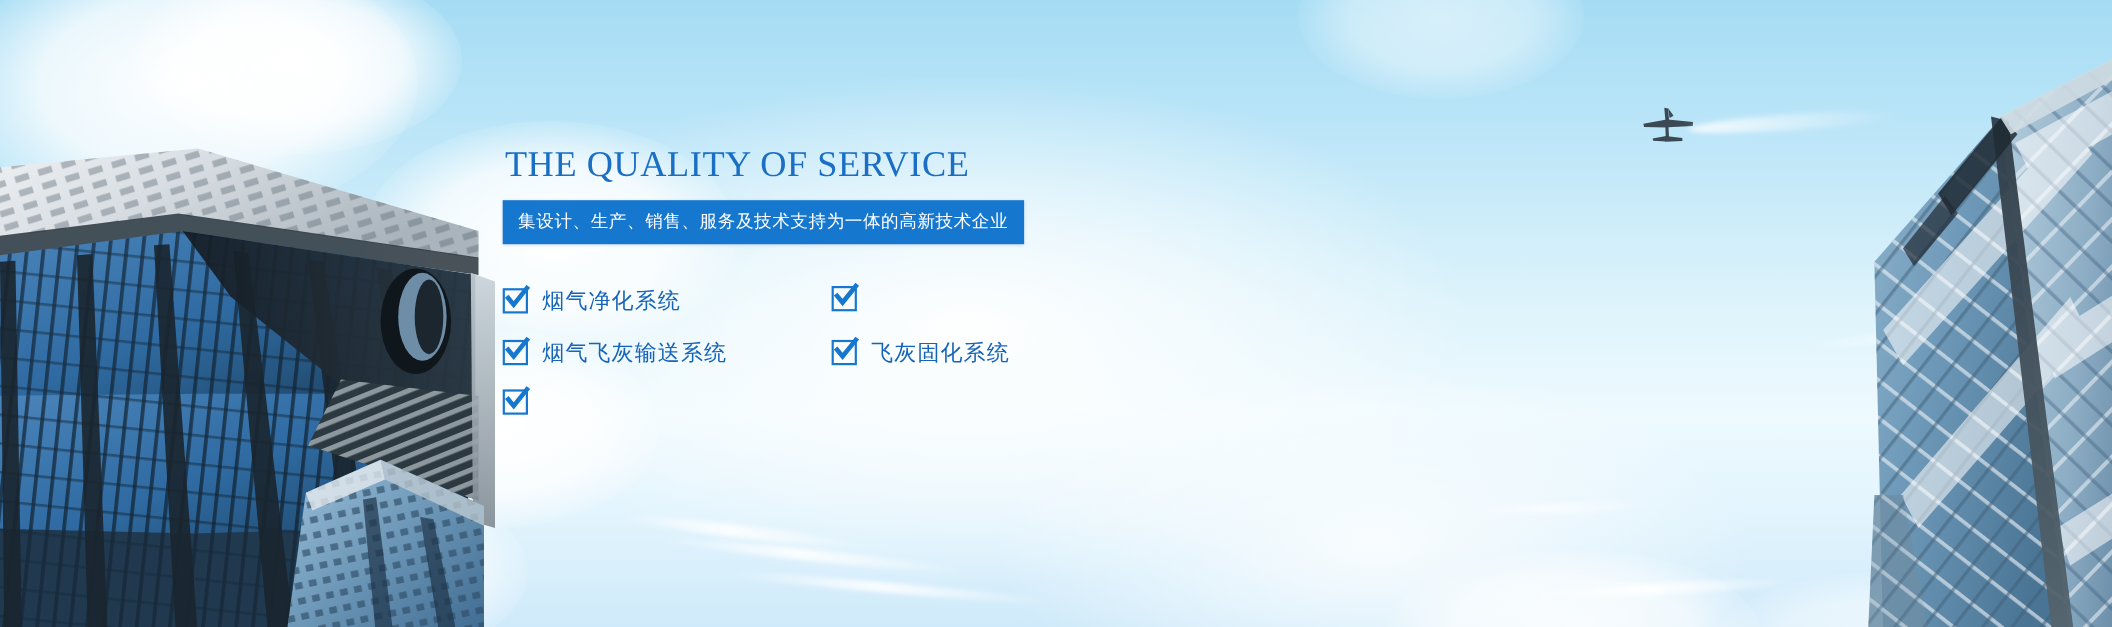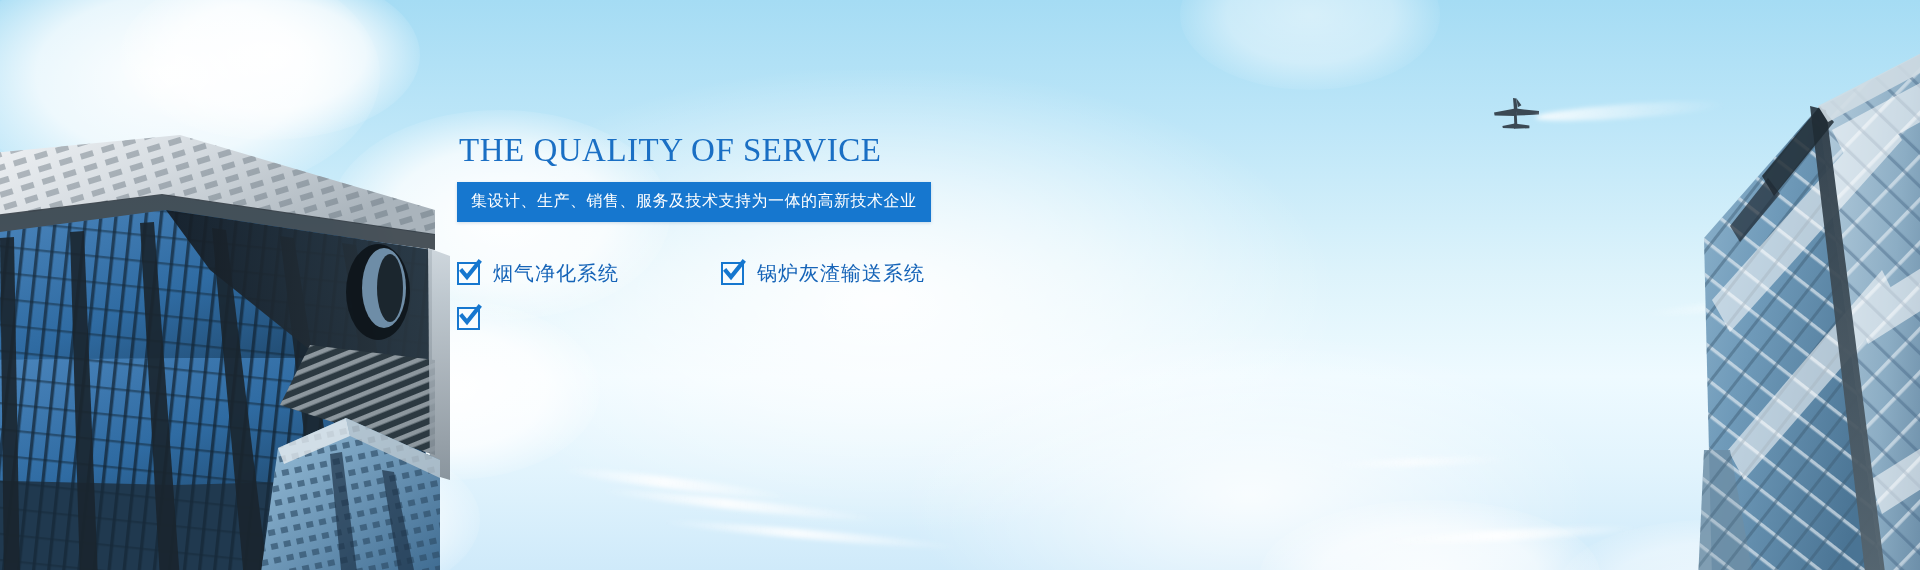--- a/index.html
+++ b/index.html
@@ -57,21 +57,21 @@
     color:#ffffff;
     font-size:16px;
     letter-spacing:.5px;
     padding:9px 14px 10px 14px;
     white-space:nowrap;
     box-shadow:0 1px 3px rgba(0,60,120,.18);
   }
 
   #features{margin-top:38px;}
   .feat-row{display:flex;margin-bottom:20px;}
-  .feat-col{width:264px;display:flex;align-items:flex-start;}
+  .feat-col{width:299px;display:flex;align-items:flex-start;}
   .feat-item{display:flex;align-items:center;}
   .checkbox{
     width:19px;height:19px;flex:0 0 19px;
     border:2px solid #1677cf;background:rgba(255,255,255,.35);
     position:relative;margin-right:13px;
   }
   .checkbox svg{position:absolute;left:-1px;top:-5px;}
   .feat-label{
     font-size:20px;color:#1664b8;white-space:nowrap;letter-spacing:1px;
   }
@@ -270,25 +270,46 @@
             <span class="feat-label">烟气净化系统</span>
           </div>
         </div>
         <div class="feat-col">
           <div class="feat-item">
             <span class="checkbox">
               <svg width="24" height="24" viewBox="0 0 24 24" aria-hidden="true">
                 <path d="M4 12 L9 18 L21 3" fill="none" stroke="#1677cf" stroke-width="4.2" stroke-linecap="square"></path>
               </svg>
             </span>
-            <span class="feat-label">锅炉灰渣输送系统</span>
           </div>
         </div>
       </div>
 
+      <div class="feat-row">
+        <div class="feat-col">
+          <div class="feat-item">
+            <span class="checkbox">
+              <svg width="24" height="24" viewBox="0 0 24 24" aria-hidden="true">
+                <path d="M4 12 L9 18 L21 3" fill="none" stroke="#1677cf" stroke-width="4.2" stroke-linecap="square"></path>
+              </svg>
+            </span>
+            <span class="feat-label">烟气飞灰输送系统</span>
+          </div>
+        </div>
+        <div class="feat-col">
+          <div class="feat-item">
+            <span class="checkbox">
+              <svg width="24" height="24" viewBox="0 0 24 24" aria-hidden="true">
+                <path d="M4 12 L9 18 L21 3" fill="none" stroke="#1677cf" stroke-width="4.2" stroke-linecap="square"></path>
+              </svg>
+            </span>
+            <span class="feat-label">飞灰固化系统</span>
+          </div>
+        </div>
+      </div>
 
       <div class="feat-row">
         <div class="feat-col">
           <div class="feat-item">
             <span class="checkbox">
               <svg width="24" height="24" viewBox="0 0 24 24" aria-hidden="true">
                 <path d="M4 12 L9 18 L21 3" fill="none" stroke="#1677cf" stroke-width="4.2" stroke-linecap="square"></path>
               </svg>
             </span>
           </div>

